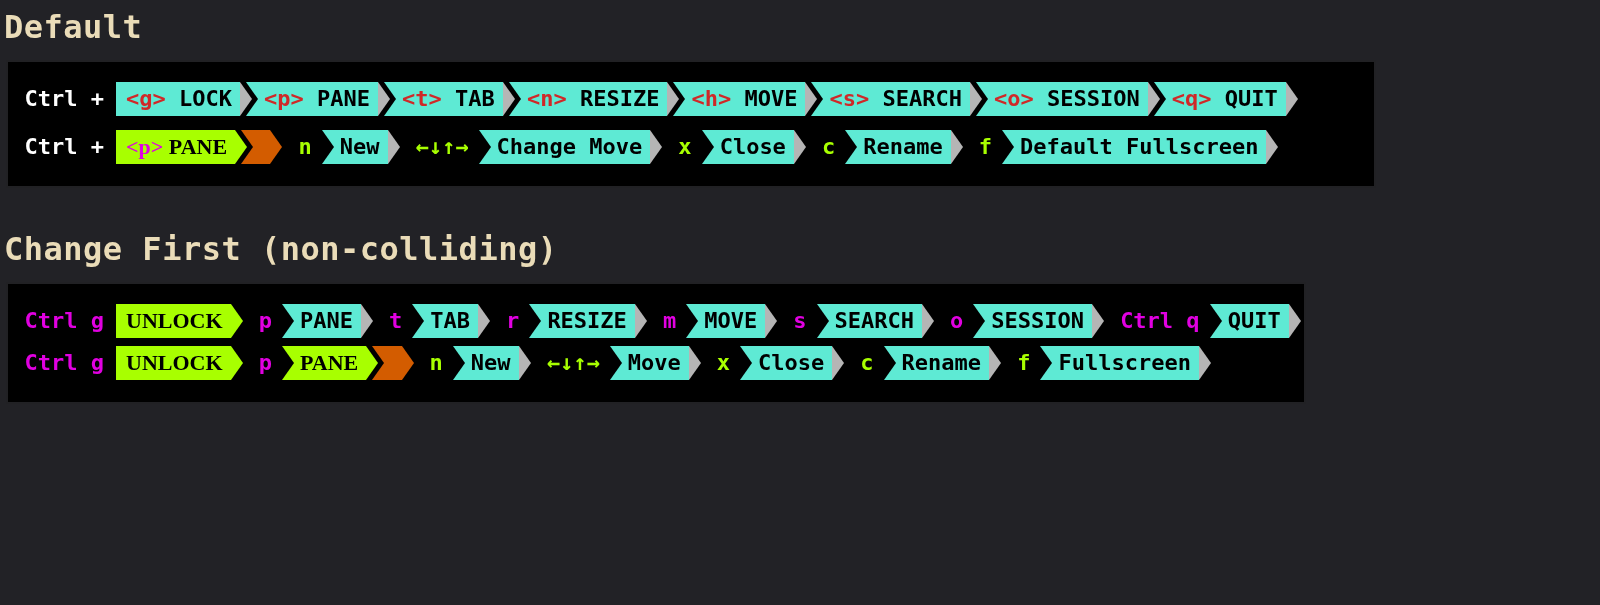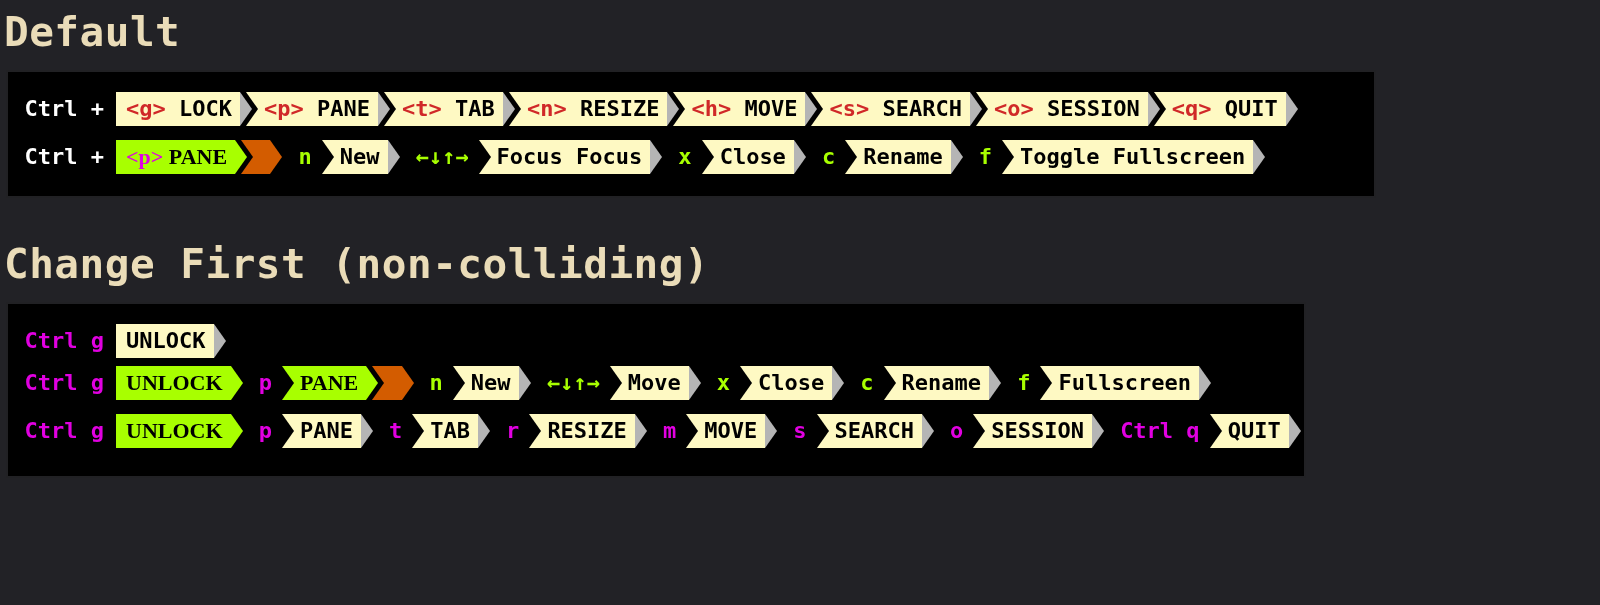--- a/index.html
+++ b/index.html
@@ -13,21 +13,21 @@
   }
   body {
     width: 1600px;
     height: 605px;
     overflow: hidden;
   }
   h2.sec-title {
     margin: 0;
     padding: 8px 4px 14px 4px;
     font-weight: 700;
-    font-size: 41px;
+    font-size: 32px;
     color: #eadcb8;
     letter-spacing: 0.5px;
   }
   .terminal {
     background: #000;
     border: 2px solid #212124;
     padding: 18px 10px 22px 10px;
     margin: 0 6px 34px 6px;
     width: 1370px;
   }
@@ -75,21 +75,21 @@
     content: "";
     position: absolute;
     right: -12px; top: 0;
     border-top: 17px solid transparent;
     border-bottom: 17px solid transparent;
     border-left: 12px solid var(--bg, #b5b5b5);
     z-index: 1;
   }
   .chev.first-flat { padding-left: 10px; margin-left: 0; }
   .chev.first-flat::before { display: none; }
-  .chev.gray  { background:#fef9c3; --bg:#b5b5b5; color:#000; }
+  .chev.gray  { background:#5eead4; --bg:#b5b5b5; color:#000; }
   .chev.lime  { background:#a8ff00; --bg:#a8ff00; color:#000;font-family:Liberation Serif, serif; }
   .chev.orange{ background:#d35c00; --bg:#d35c00; color:#000; }
   .chev.orange.narrow { padding-left:14px; padding-right:2px; }
   .chev .kred { color:#d02828; }
   .chev .kmag { color:#e100e1; }
   .keytxt {
     display: inline-block;
     vertical-align: middle;
     font-weight: 700;
     font-size: 22px;
@@ -119,72 +119,68 @@
 
   <div class="row">
     <span class="prefix">Ctrl +</span>
     <span class="chev lime first-flat"><span class="kmag">&lt;p&gt;</span> <span>PANE</span></span>
     <span class="chev orange narrow">&nbsp;</span>
 
     <span class="keytxt lime">n</span>
     <span class="chev gray">New</span>
 
     <span class="keytxt lime arrows">←↓↑→</span>
-    <span class="chev gray">Focus Focus</span>
+    <span class="chev gray">Change Move</span>
 
     <span class="keytxt lime">x</span>
     <span class="chev gray">Close</span>
 
     <span class="keytxt lime">c</span>
     <span class="chev gray">Rename</span>
 
     <span class="keytxt lime">f</span>
-    <span class="chev gray">Toggle Fullscreen</span>
+    <span class="chev gray">Default Fullscreen</span>
   </div>
 </div>
 
 <h2 class="sec-title">Change First (non-colliding)</h2>
 
 <div class="terminal wide">
+
   <div class="row tight">
     <span class="prefix magenta">Ctrl g</span>
-    <span class="chev gray first-flat">UNLOCK</span>
+    <span class="chev lime first-flat">UNLOCK</span>
+
+    <span class="keytxt magenta">p</span>
+    <span class="chev gray">PANE</span>
+    <span class="keytxt magenta">t</span>
+    <span class="chev gray">TAB</span>
+    <span class="keytxt magenta">r</span>
+    <span class="chev gray">RESIZE</span>
+    <span class="keytxt magenta">m</span>
+    <span class="chev gray">MOVE</span>
+    <span class="keytxt magenta">s</span>
+    <span class="chev gray">SEARCH</span>
+    <span class="keytxt magenta">o</span>
+    <span class="chev gray">SESSION</span>
+    <span class="keytxt magenta">Ctrl q</span>
+    <span class="chev gray">QUIT</span>
   </div>
 
   <div class="row">
     <span class="prefix magenta">Ctrl g</span>
     <span class="chev lime first-flat">UNLOCK</span>
     <span class="keytxt magenta">p</span>
     <span class="chev lime">PANE</span>
     <span class="chev orange narrow">&nbsp;</span>
 
     <span class="keytxt lime">n</span>
     <span class="chev gray">New</span>
     <span class="keytxt lime arrows">←↓↑→</span>
     <span class="chev gray">Move</span>
     <span class="keytxt lime">x</span>
     <span class="chev gray">Close</span>
     <span class="keytxt lime">c</span>
     <span class="chev gray">Rename</span>
     <span class="keytxt lime">f</span>
     <span class="chev gray">Fullscreen</span>
   </div>
-
-  <div class="row tight">
-    <span class="prefix magenta">Ctrl g</span>
-    <span class="chev lime first-flat">UNLOCK</span>
-
-    <span class="keytxt magenta">p</span>
-    <span class="chev gray">PANE</span>
-    <span class="keytxt magenta">t</span>
-    <span class="chev gray">TAB</span>
-    <span class="keytxt magenta">r</span>
-    <span class="chev gray">RESIZE</span>
-    <span class="keytxt magenta">m</span>
-    <span class="chev gray">MOVE</span>
-    <span class="keytxt magenta">s</span>
-    <span class="chev gray">SEARCH</span>
-    <span class="keytxt magenta">o</span>
-    <span class="chev gray">SESSION</span>
-    <span class="keytxt magenta">Ctrl q</span>
-    <span class="chev gray">QUIT</span>
-  </div>
 </div>
 
 </body></html>

